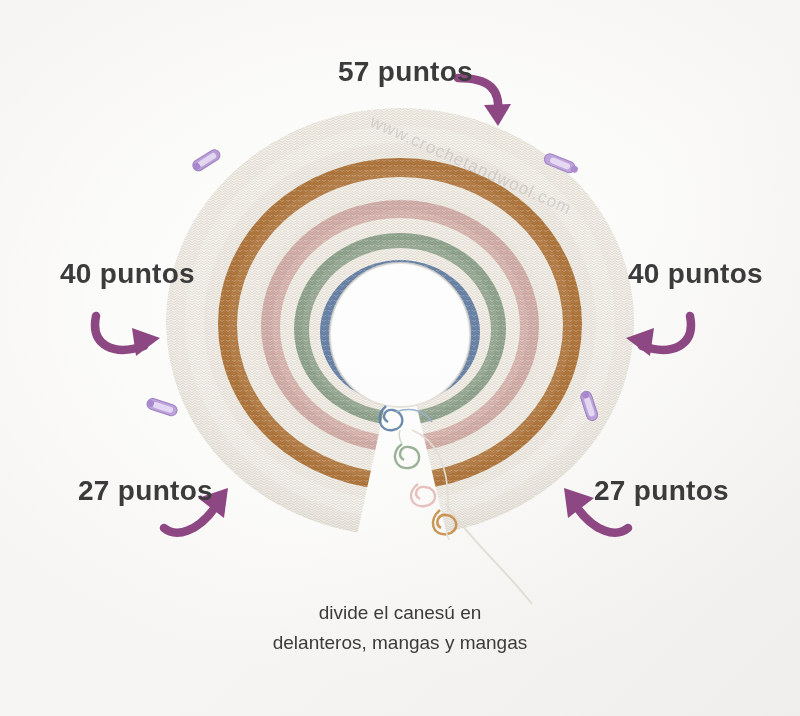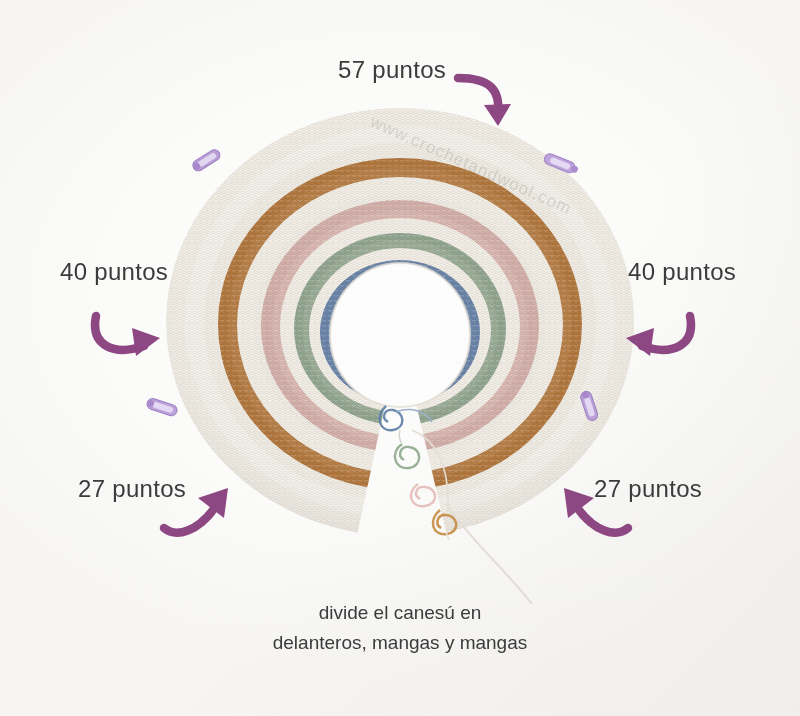--- a/index.html
+++ b/index.html
@@ -27,23 +27,23 @@
   
   .yoke-wrap{
     position:absolute;left:150px;top:100px;width:500px;height:440px;
   }
   .yoke-svg{position:absolute;left:0;top:0;width:500px;height:440px;}
 
   
   .lbl{
     position:absolute;
     color:#3b3b3b;
-    font-size:24px;
+    font-size:28px;
     letter-spacing:.3px;
-    font-weight:400;
+    font-weight:700;
     white-space:nowrap;
   }
   .lbl-57{left:338px;top:56px;}
   .lbl-40L{left:60px;top:258px;}
   .lbl-40R{left:628px;top:258px;}
   .lbl-27L{left:78px;top:475px;}
   .lbl-27R{left:594px;top:475px;}
 
   .caption{
     position:absolute;left:0;top:598px;width:800px;

